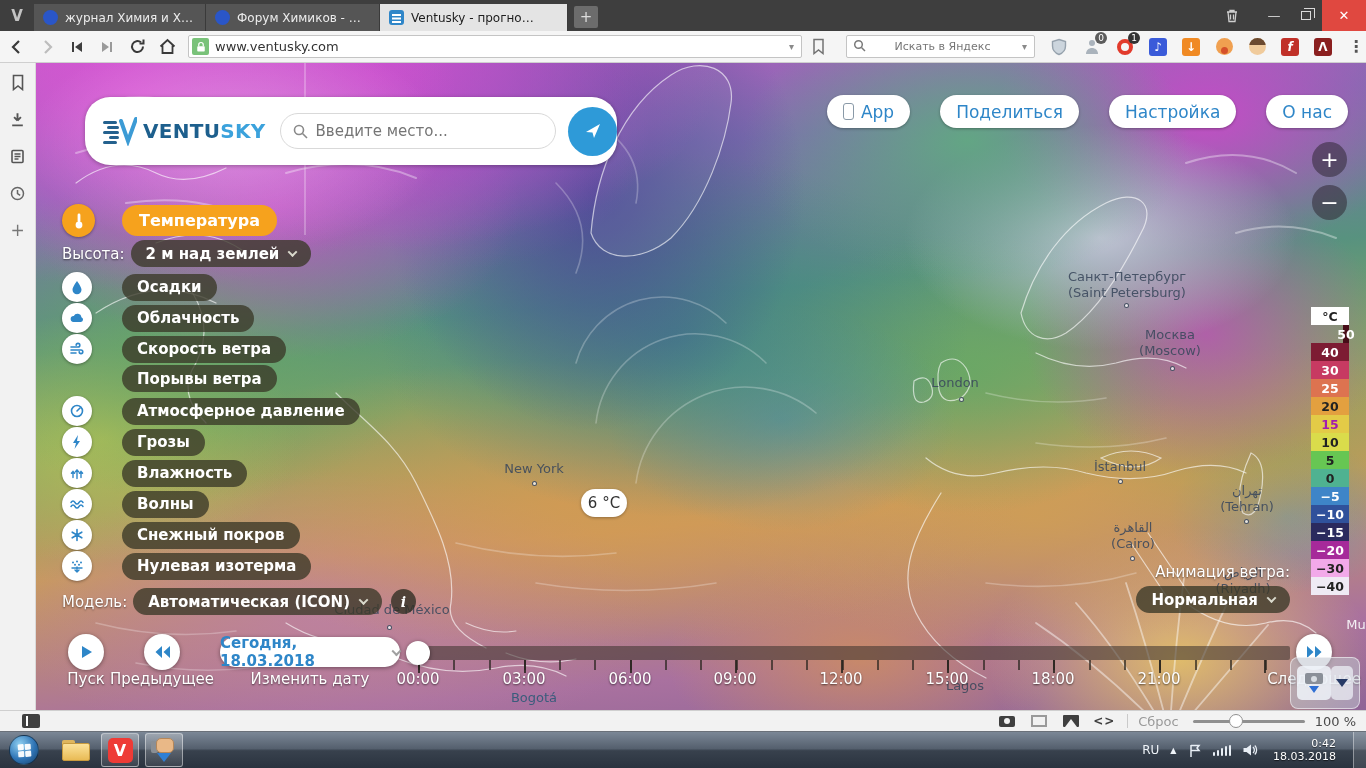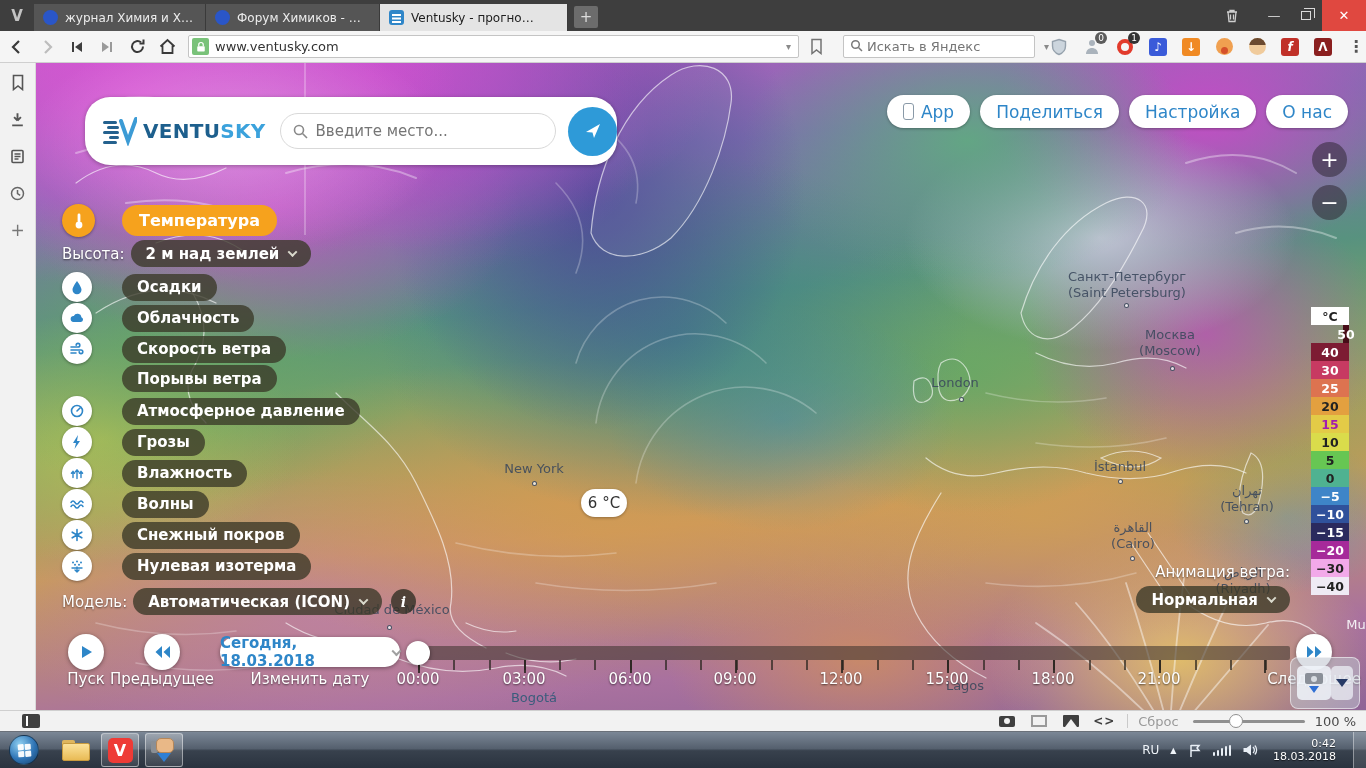--- a/index.html
+++ b/index.html
@@ -25,21 +25,21 @@
   .restore-glyph::before{content:"";position:absolute;left:2px;top:-4px;width:10px;height:9px;border:1.5px solid #d9d9d9;border-bottom:none;border-left:none;}
 
   
   .toolbar{position:absolute;left:0;top:31px;width:1366px;height:32px;background:#f5f5f5;border-bottom:1px solid #cfcfcf;display:flex;align-items:center;}
   .navic{width:26px;height:26px;display:flex;align-items:center;justify-content:center;margin-left:4px;flex:0 0 auto;}
   .urlbox{position:relative;width:668px;height:23px;background:#fff;border:1px solid #c4c4c4;border-radius:2px;margin-left:8px;display:flex;align-items:center;}
   .lock{width:17px;height:17px;background:#79c279;border-radius:2px;margin:0 6px 0 3px;display:flex;align-items:center;justify-content:center;flex:0 0 auto;}
   .urlbox input{border:none;outline:none;flex:1;font-size:13px;color:#333;font-family:inherit;background:transparent;}
   .ddv{color:#8a8a8a;font-size:10px;padding:0 7px;}
   .srch{position:relative;width:192px;height:23px;background:#fff;border:1px solid #c4c4c4;border-radius:2px;margin-left:14px;display:flex;align-items:center;}
-  .srch input{border:none;outline:none;flex:1;font-size:13px;color:#444;font-family:inherit;background:transparent;}
+  .srch input{border:none;outline:none;flex:1;font-size:11px;color:#444;font-family:inherit;background:transparent;text-align:center;}
   .extrow{display:flex;align-items:center;gap:13px;margin-left:14px;}
   .ext{position:relative;width:20px;height:20px;display:flex;align-items:center;justify-content:center;}
   .badge{position:absolute;right:-5px;top:-5px;min-width:12px;height:12px;border-radius:6px;background:#5c5c5c;color:#fff;font-size:9px;display:flex;align-items:center;justify-content:center;padding:0 2px;}
   .ring{width:16px;height:16px;border:4px solid #e23b2c;border-radius:50%;}
   .sq{width:18px;height:18px;border-radius:3px;color:#fff;font-size:12px;font-weight:bold;display:flex;align-items:center;justify-content:center;}
   .face{width:17px;height:17px;border-radius:50%;background:#f0cb9c;position:relative;overflow:hidden;}
   .face::before{content:"";position:absolute;left:0;top:0;width:100%;height:7px;background:#6b4a30;}
   .blob{width:17px;height:17px;border-radius:50%;background:#f0a050;position:relative;}
   .blob::before{content:"";position:absolute;left:5px;top:9px;width:7px;height:7px;border-radius:50%;background:#d5502a;}
   .dots3{color:#555;font-size:16px;font-weight:bold;letter-spacing:0;}
@@ -82,21 +82,21 @@
   .tooltip6{position:absolute;left:545px;top:426px;width:46px;height:28px;background:#fff;border-radius:14px;box-shadow:0 1px 3px rgba(0,0,0,.3);display:flex;align-items:center;justify-content:center;font-size:15px;color:#333;}
 
   
   .vhead{position:absolute;left:49px;top:34px;width:532px;height:68px;background:#fff;border-radius:25px;box-shadow:0 1px 4px rgba(0,0,0,.3);display:flex;align-items:center;padding:0 0 0 16px;}
   .wordmark{font-size:20px;font-weight:bold;letter-spacing:.3px;margin-left:6px;}
   .wm1{color:#1d5f8d;} .wm2{color:#3ba2dc;}
   .vsearch{flex:1;height:36px;border:1px solid #d9d9d9;border-radius:18px;margin-left:14px;display:flex;align-items:center;padding:0 12px;}
   .vsearch input{border:none;outline:none;flex:1;font-size:15px;color:#666;background:transparent;font-family:inherit;}
   .locbtn{width:49px;height:49px;border-radius:50%;background:#2e9ad8;margin-left:12px;display:flex;align-items:center;justify-content:center;flex:0 0 auto;}
 
-  .navbtns{position:absolute;right:18px;top:32px;display:flex;gap:10px;}
+  .navbtns{position:absolute;right:18px;top:32px;display:flex;gap:30px;}
   .navpill{height:33px;background:#fff;border-radius:17px;box-shadow:0 1px 3px rgba(0,0,0,.3);color:#2e86c8;font-size:17px;display:flex;align-items:center;padding:0 16px;gap:7px;}
   .phone{width:11px;height:17px;border:1.5px solid #8a9aa8;border-radius:3px;}
 
   .zbtn{position:absolute;left:1276px;width:35px;height:35px;border-radius:50%;background:rgba(40,32,42,.5);color:#fff;font-size:22px;display:flex;align-items:center;justify-content:center;}
 
   
   .row{position:absolute;left:26px;display:flex;align-items:center;}
   .wcirc{width:30px;height:30px;border-radius:50%;background:#fff;box-shadow:0 1px 3px rgba(0,0,0,.35);display:flex;align-items:center;justify-content:center;flex:0 0 auto;}
   .ocirc{width:33px;height:33px;border-radius:50%;background:#f6a21d;box-shadow:0 1px 3px rgba(0,0,0,.35);display:flex;align-items:center;justify-content:center;flex:0 0 auto;}
   .dpill{background:rgba(58,56,40,.78);color:#fff;font-weight:bold;border-radius:14px;display:inline-flex;align-items:center;padding:0 15px;height:27px;font-size:15px;white-space:nowrap;}

